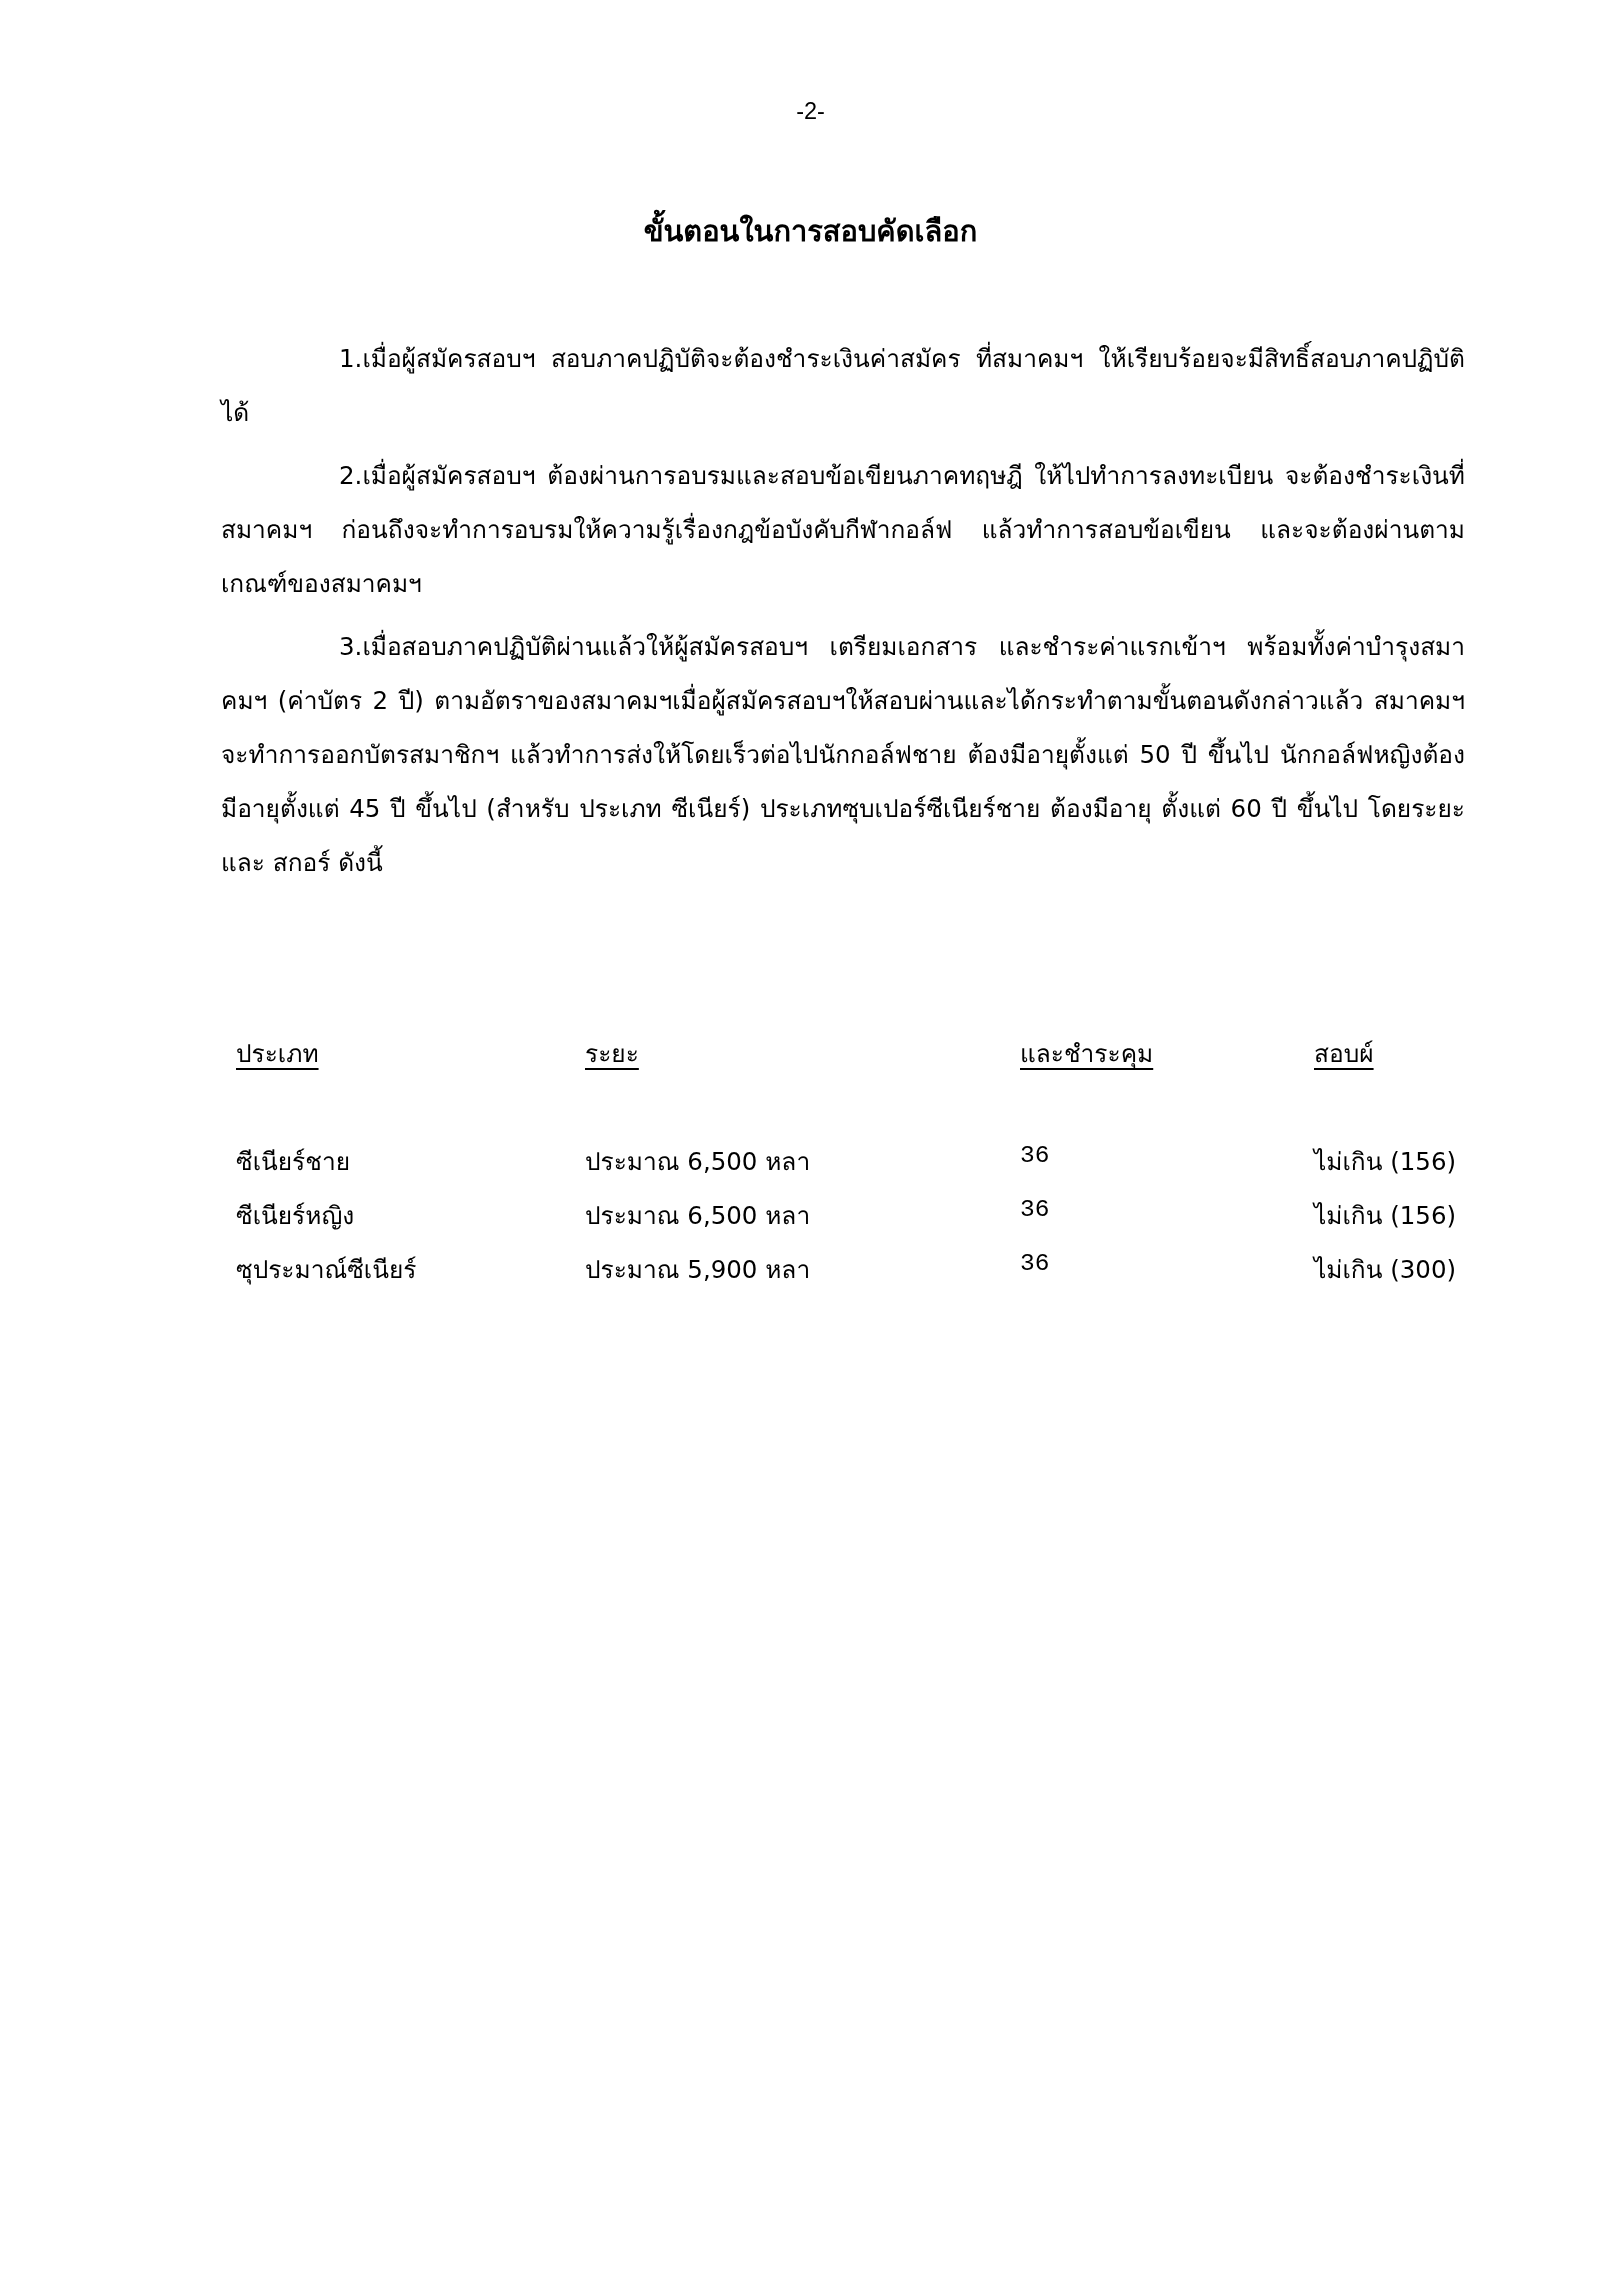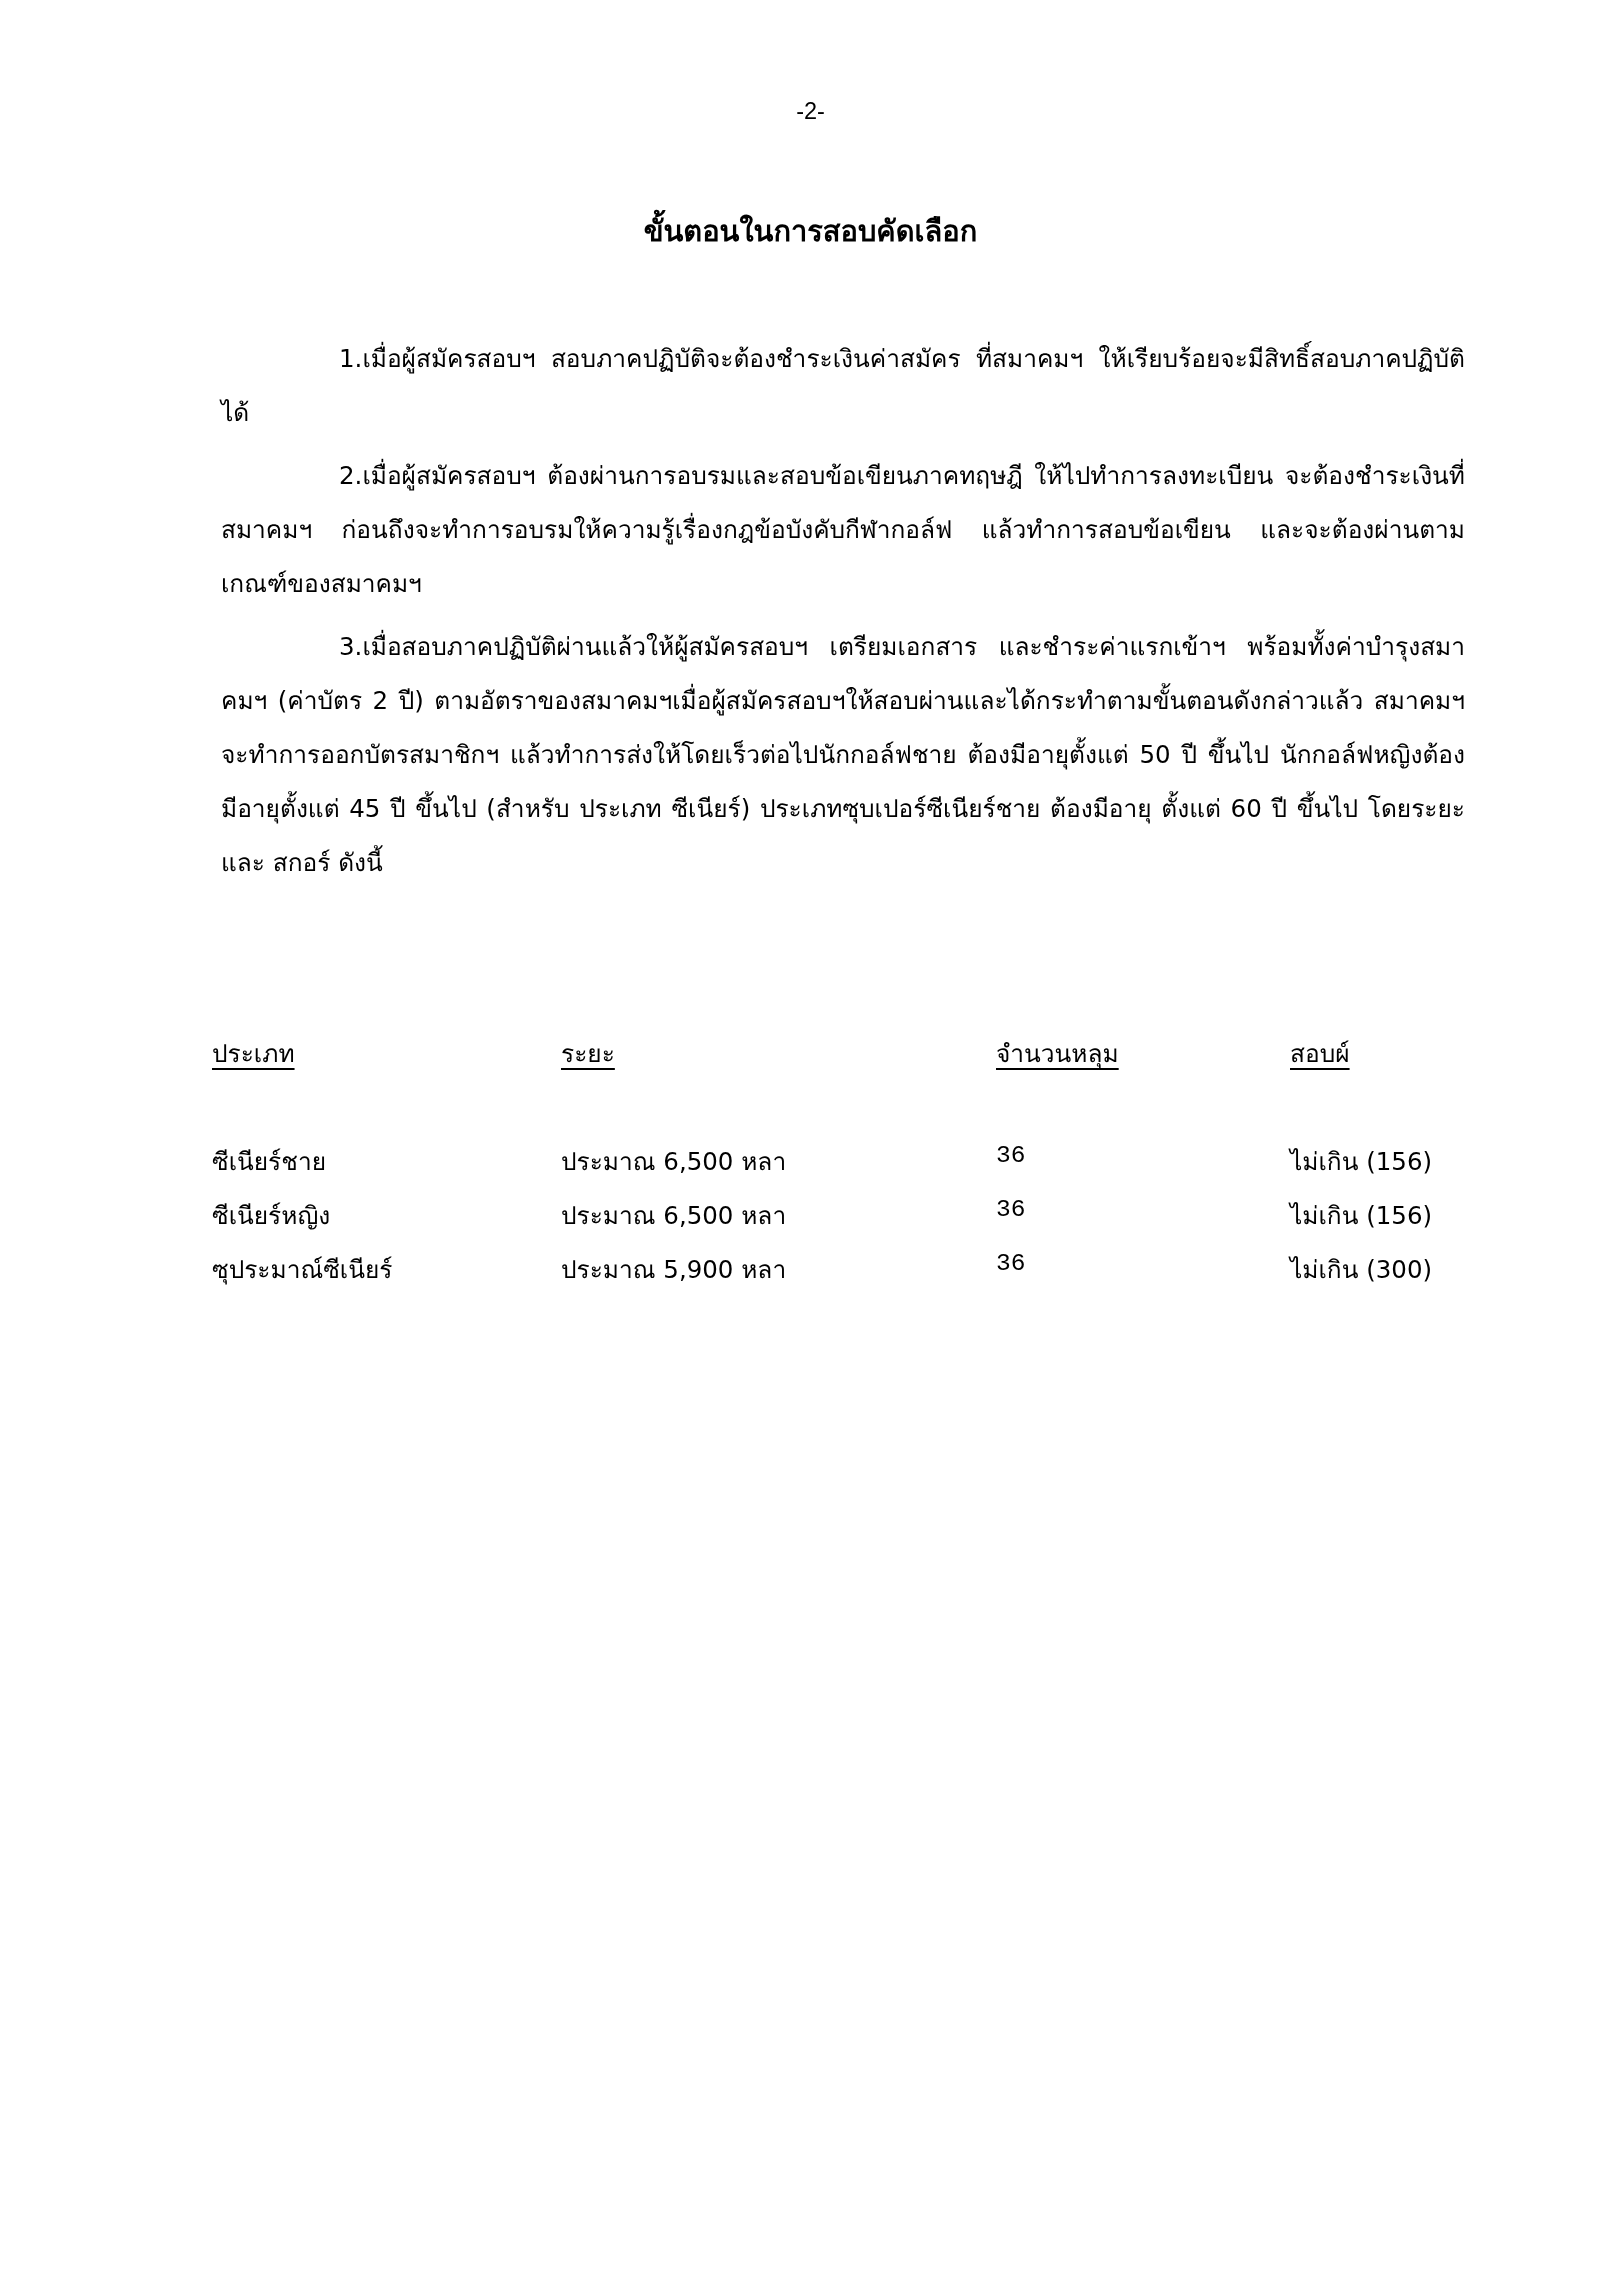--- a/index.html
+++ b/index.html
@@ -7,21 +7,21 @@
          font-family: "DejaVu Sans", "Liberation Sans", sans-serif; color: #000; }
   .page-number { position: absolute; top: 98px; left: 0; width: 1621px; text-align: center;
                  font-size: 23.5px; font-family: "Liberation Sans", sans-serif; }
   .title { position: absolute; top: 208px; left: 0; width: 1621px; text-align: center;
            font-size: 29px; font-weight: bold; }
   .title span { text-underline-offset: 5.9px; text-decoration-thickness: 2.9px; }
   .body { position: absolute; top: 323px; left: 212px; width: 1262px;
           font-size: 24.5px; line-height: 54px; text-align: justify; }
   .para { margin: 9px; text-indent: 118px; }
   .table { position: absolute; top: 1034px; left: 212px; width: 1274px; font-size: 24.5px; }
-  .row { position: relative; height: 54px; }
+  .row { position: relative; height: 54px; margin-left: 24px; }
   .row.header { height: 108px; }
   .cell { position: absolute; top: 0; white-space: nowrap; }
   .c0 { left: 0; } .c1 { left: 349px; } .c2 { left: 784px; } .c3 { left: 1078px; }
   .header .cell { text-decoration: underline; text-underline-offset: 5.9px; text-decoration-thickness: 2px; }
   .num { font-family: Liberation Mono, monospace; }
 </style>
 </head>
 <body>
 
 <div class="page-number">-2-</div>
@@ -33,21 +33,21 @@
 <div class="body">
   <p class="para">1.เมื่อผู้สมัครสอบฯ สอบภาคปฏิบัติจะต้องชำระเงินค่าสมัคร ที่สมาคมฯ ให้เรียบร้อยจะมีสิทธิ์สอบภาคปฏิบัติได้</p>
   <p class="para">2.เมื่อผู้สมัครสอบฯ ต้องผ่านการอบรมและสอบข้อเขียนภาคทฤษฎี ให้ไปทำการลงทะเบียน จะต้องชำระเงินที่สมาคมฯ ก่อนถึงจะทำการอบรมให้ความรู้เรื่องกฎข้อบังคับกีฬากอล์ฟ แล้วทำการสอบข้อเขียน และจะต้องผ่านตามเกณฑ์ของสมาคมฯ</p>
   <p class="para">3.เมื่อสอบภาคปฏิบัติผ่านแล้วให้ผู้สมัครสอบฯ เตรียมเอกสาร และชำระค่าแรกเข้าฯ พร้อมทั้งค่าบำรุงสมาคมฯ (ค่าบัตร 2 ปี) ตามอัตราของสมาคมฯเมื่อผู้สมัครสอบฯให้สอบผ่านและได้กระทำตามขั้นตอนดังกล่าวแล้ว สมาคมฯ จะทำการออกบัตรสมาชิกฯ แล้วทำการส่งให้โดยเร็วต่อไปนักกอล์ฟชาย ต้องมีอายุตั้งแต่ 50 ปี ขึ้นไป นักกอล์ฟหญิงต้องมีอายุตั้งแต่ 45 ปี ขึ้นไป (สำหรับ ประเภท ซีเนียร์) ประเภทซุบเปอร์ซีเนียร์ชาย ต้องมีอายุ ตั้งแต่ 60 ปี ขึ้นไป โดยระยะ และ สกอร์ ดังนี้</p>
 </div>
 
 <div class="table">
   <div class="row header">
     <span class="cell c0">ประเภท</span>
     <span class="cell c1">ระยะ</span>
-    <span class="cell c2">จำนวนหลุม</span>
+    <span class="cell c2">และชำระคุม</span>
     <span class="cell c3">สอบผ์</span>
   </div>
   <div class="row">
     <span class="cell c0">ซีเนียร์ชาย</span>
     <span class="cell c1">ประมาณ 6,500 หลา</span>
     <span class="cell c2 num">36</span>
     <span class="cell c3">ไม่เกิน (156)</span>
   </div>
   <div class="row">
     <span class="cell c0">ซีเนียร์หญิง</span>

